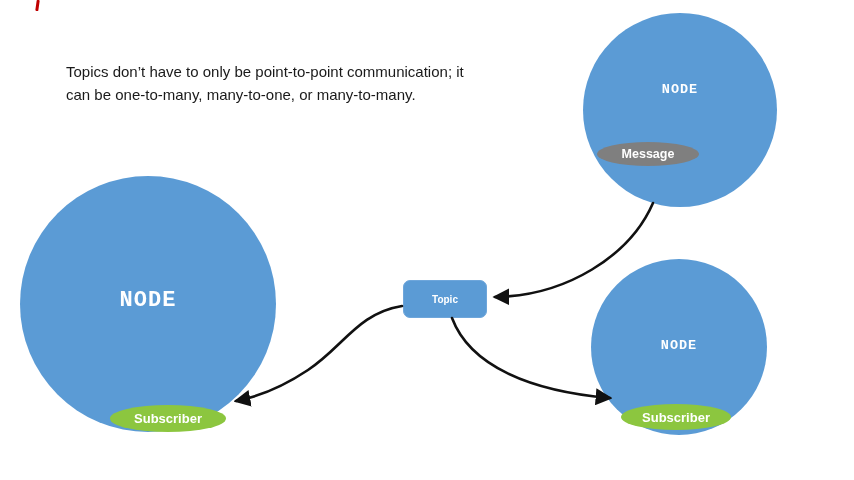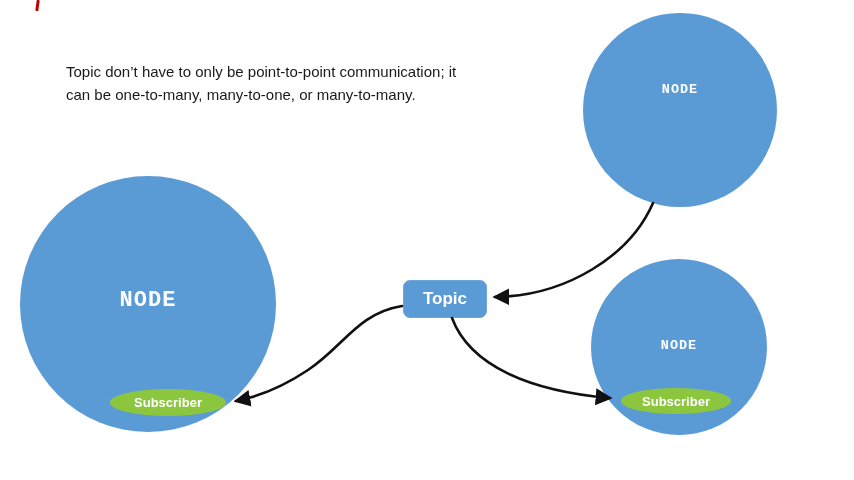--- a/index.html
+++ b/index.html
@@ -31,56 +31,59 @@
   }
   .node-label-big{font-size:22px;margin-top:-8px;}
   .node-label-small{font-size:13.5px;}
   .node-label-tr{margin-top:-42px;}
   .node-label-br{margin-top:-4px;}
   .pill{
     position:absolute;border-radius:50%;
     display:flex;align-items:center;justify-content:center;
     color:#ffffff;font-weight:bold;font-size:13px;
   }
-  .pill-green{background:#8cc63f;}
+  .pill-green{background:#8cc63f;margin-top:16px;}
   .pill-gray{background:#7f7f7f;}
   .pill-orange{background:#ed7d31;}
   .pill-sub-left{left:110px;top:389px;width:116px;height:27px;}
   .pill-msg{left:597px;top:142px;width:102px;height:24px;font-size:12.5px;}
   .pill-pub{left:625px;top:168px;width:113px;height:29px;}
   .pill-sub-right{left:621px;top:388px;width:110px;height:26px;}
   .topic-box{
     position:absolute;left:403px;top:280px;width:82px;height:36px;
     background:#5b9bd5;border:1px solid #6ea6db;border-radius:7px;
     display:flex;align-items:center;justify-content:center;
-    color:#ffffff;font-weight:bold;font-size:17px;
+    color:#ffffff;font-weight:bold;font-size:10px;
   }
   .arrows{
     position:absolute;left:0;top:0;width:854px;height:480px;
     pointer-events:none;
   }
 </style>
 </head>
 <body>
 
 <div class="canvas">
 
   <div class="red-tick"></div>
 
-  <div class="caption">Topic don’t have to only be point-to-point communication; it can be one-to-many, many-to-one, or many-to-many.</div>
+  <div class="caption">Topics don’t have to only be point-to-point communication; it can be one-to-many, many-to-one, or many-to-many.</div>
 
   <div class="circle circle-left">
     <div class="node-label node-label-big">NODE</div>
   </div>
   <div class="pill pill-green pill-sub-left">
     <span>Subscriber</span>
   </div>
 
   <div class="circle circle-top-right">
     <div class="node-label node-label-small node-label-tr">NODE</div>
+  </div>
+  <div class="pill pill-gray pill-msg">
+    <span>Message</span>
   </div>
 
   <div class="circle circle-bottom-right">
     <div class="node-label node-label-small node-label-br">NODE</div>
   </div>
   <div class="pill pill-green pill-sub-right">
     <span>Subscriber</span>
   </div>
 
   <div class="topic-box">

